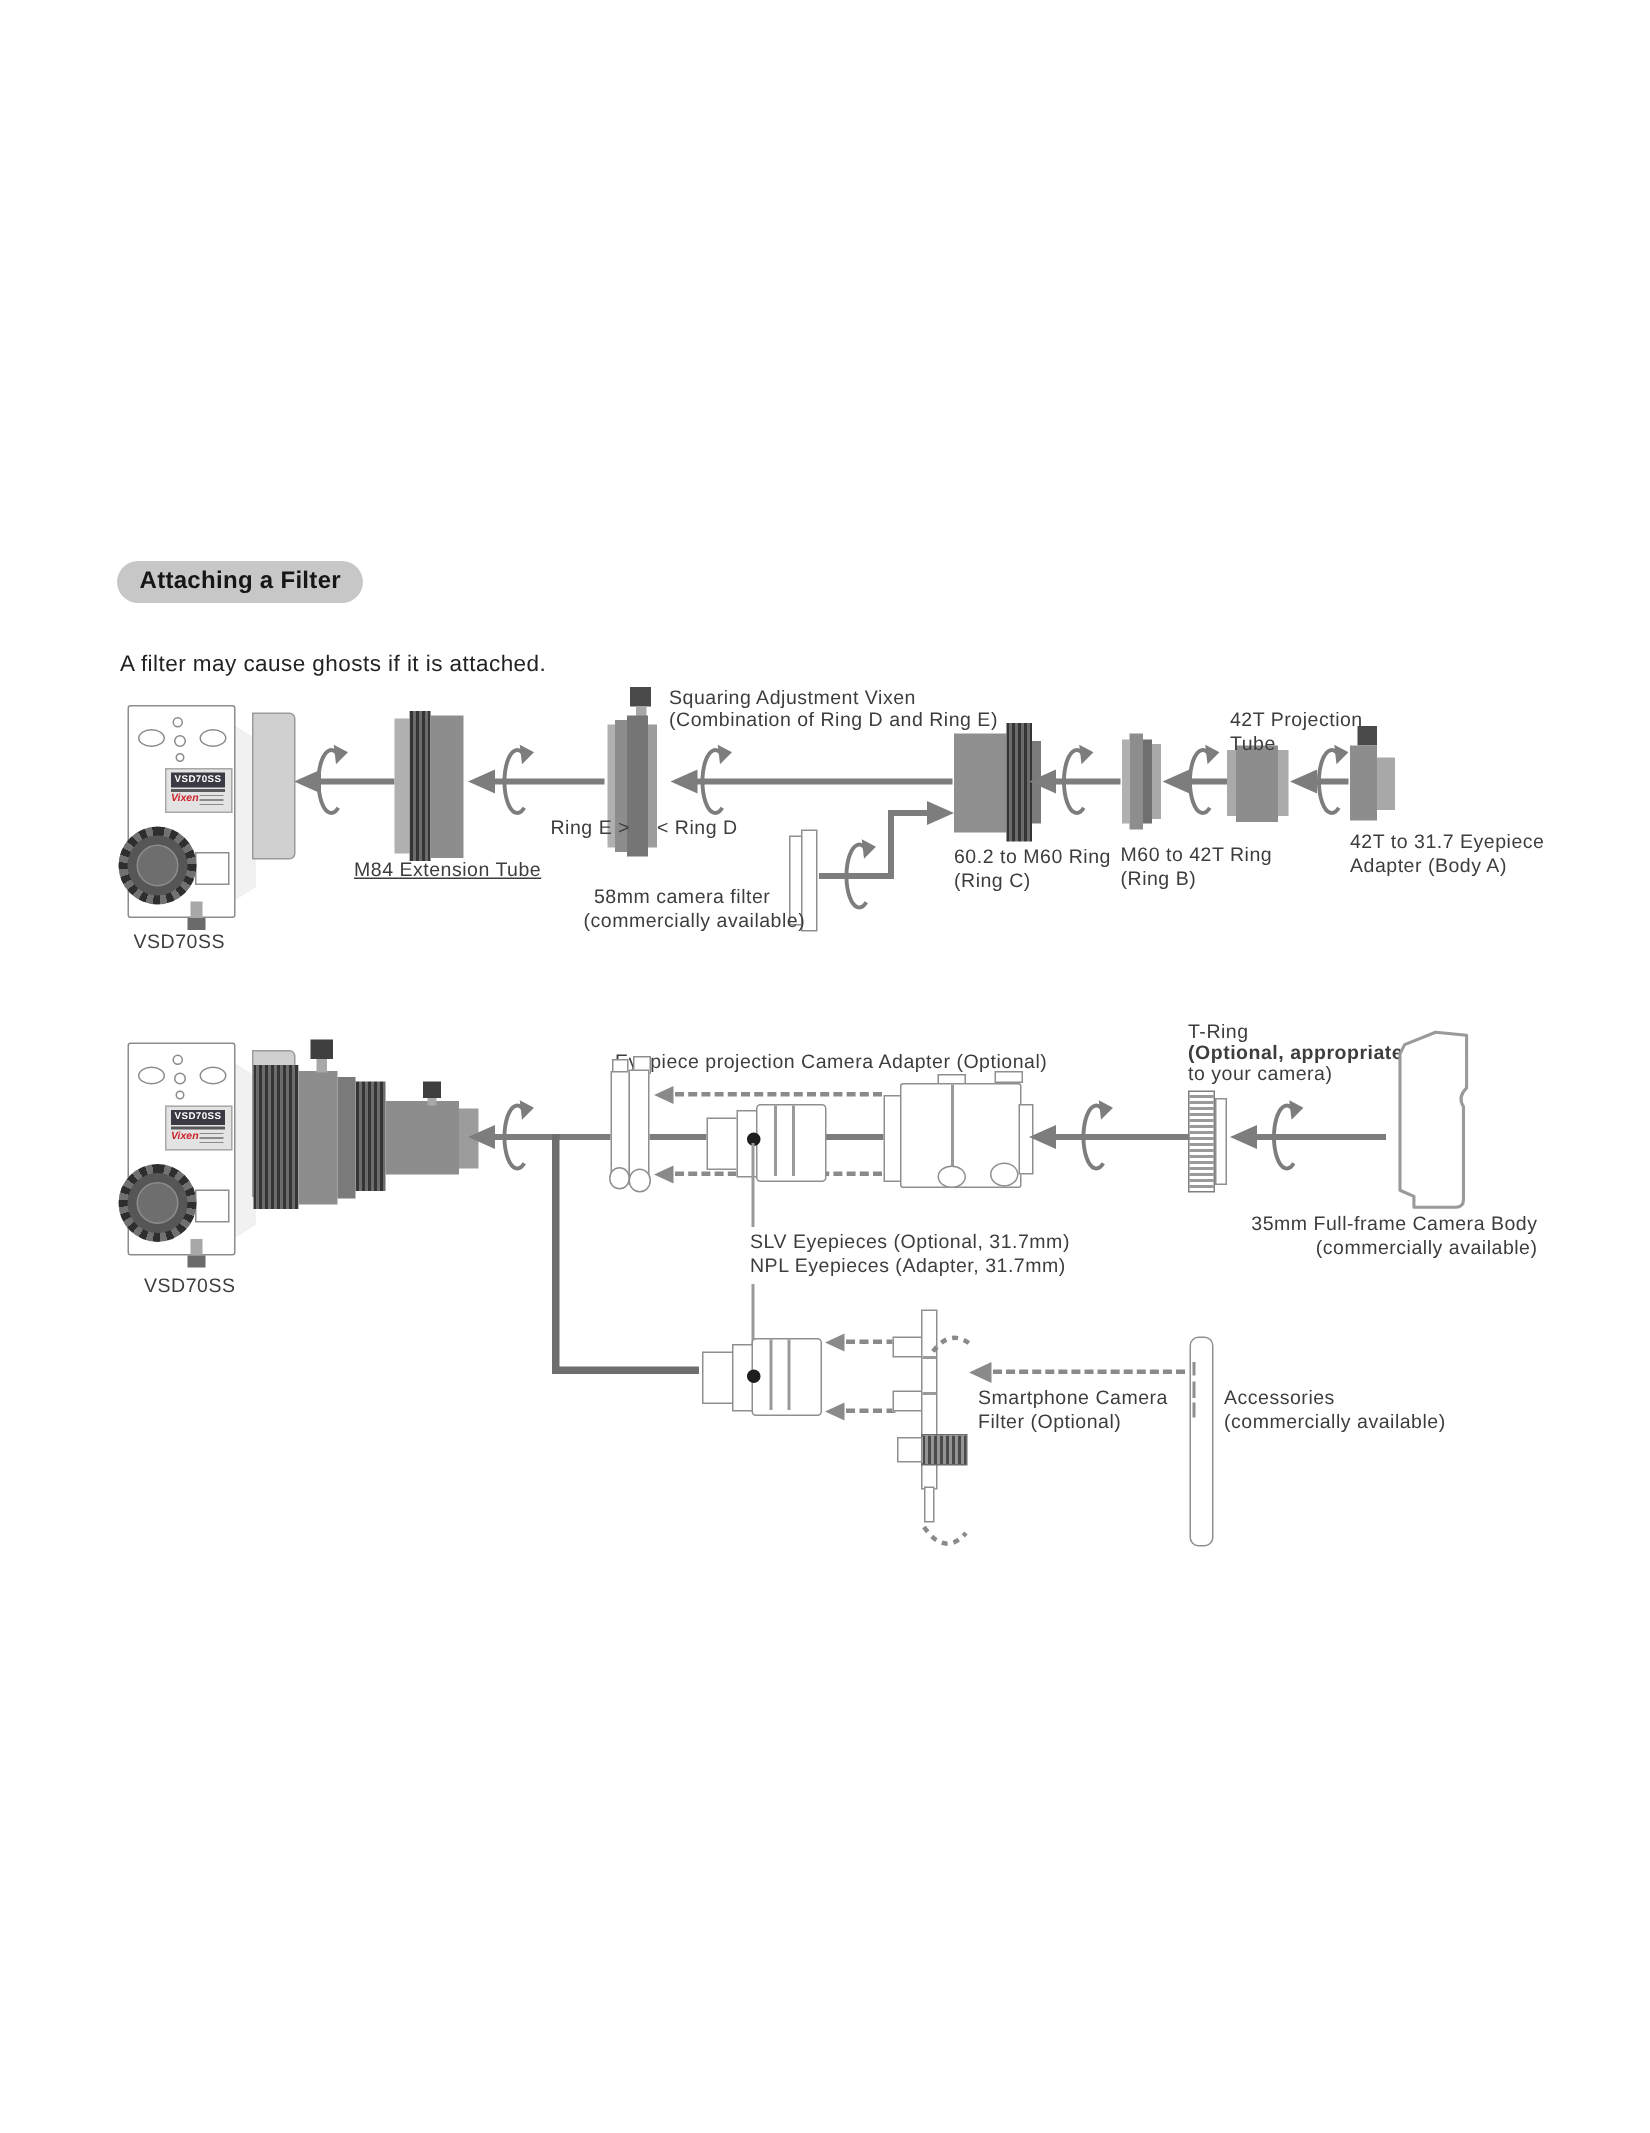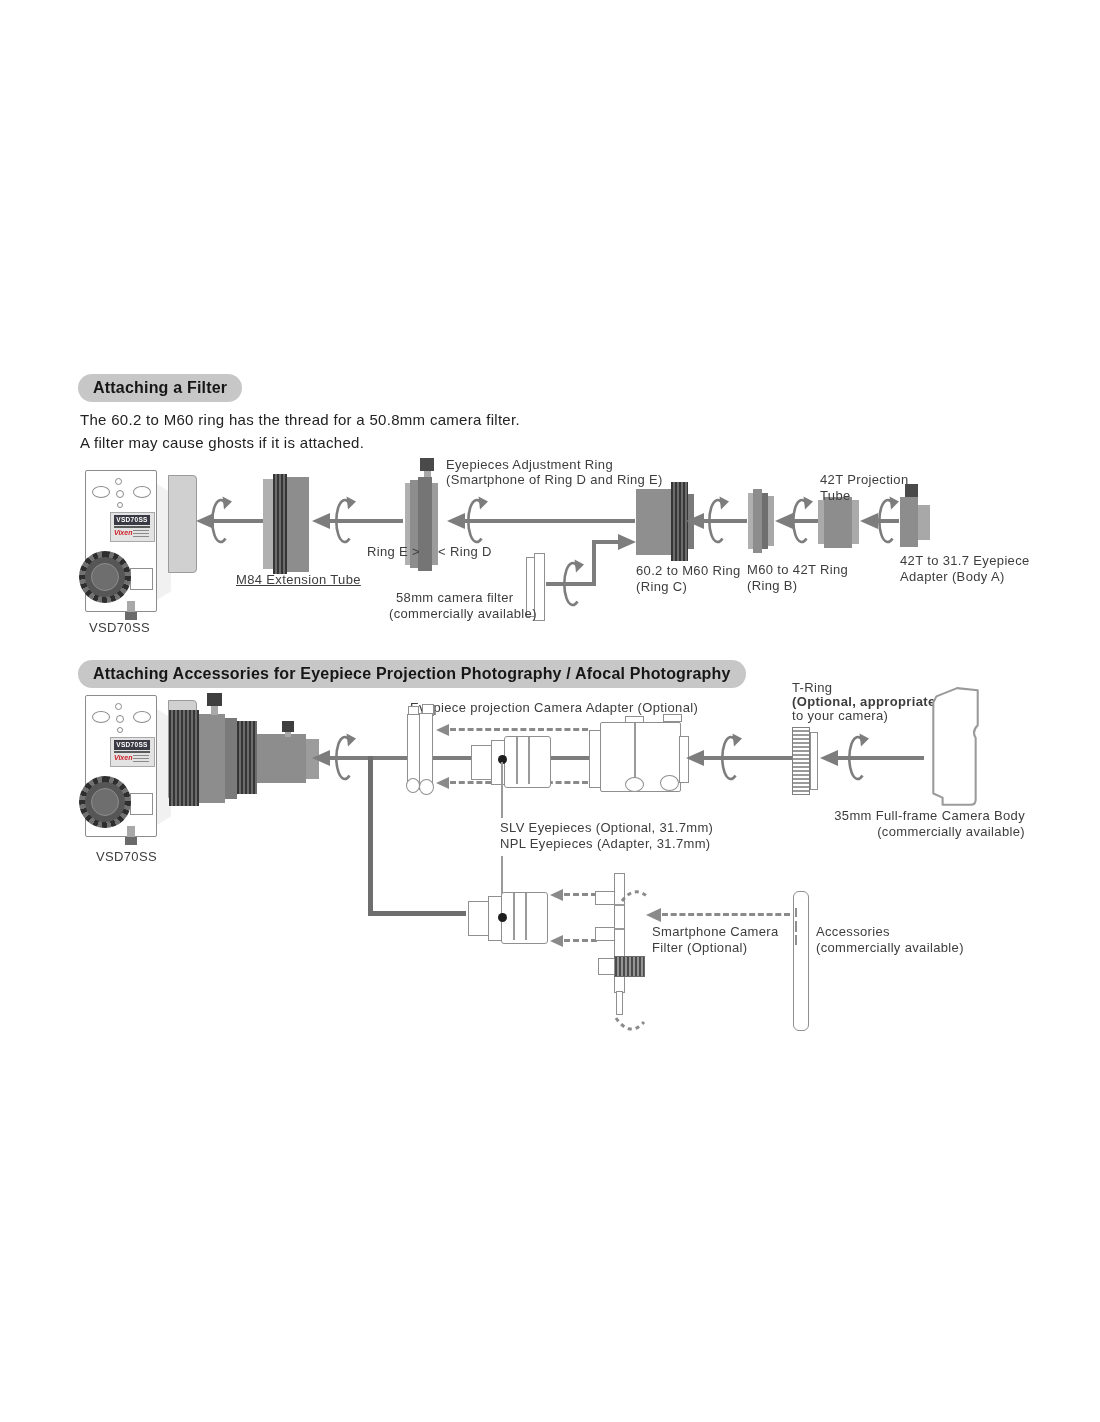--- a/index.html
+++ b/index.html
@@ -48,21 +48,20 @@
   .knob-in2{position:absolute;left:12px;top:12px;right:12px;bottom:12px;border-radius:50%;background:#6e6e6e;border:1px solid #8d8d8d;}
   .screw-head{position:absolute;background:#3f3f3f;}
   .screw-stem{position:absolute;background:#a8a8a8;}
 </style>
 </head>
 <body>
 
 <div id="canvas">
 
   <div class="pill" style="left:78px;top:374px;">Attaching a Filter</div>
-  <div class="intro" style="left:80px;top:411px;">The 60.2 to M60 ring has the thread for a 50.8mm camera filter.</div>
   <div class="intro" style="left:80px;top:434px;">A filter may cause ghosts if it is attached.</div>
 
   <div>
     <div class="cone" style="left:154px;top:482px;width:17px;height:120px;"></div>
     <div class="tube" style="left:168px;top:475px;width:27px;height:96px;"></div>
     <div class="scope-body" style="left:85px;top:470px;width:70px;height:140px;"></div>
     <div class="hole" style="left:92px;top:486px;width:16px;height:10px;"></div>
     <div class="hole" style="left:133px;top:486px;width:16px;height:10px;"></div>
     <div class="hole" style="left:115px;top:478px;width:5px;height:5px;"></div>
     <div class="hole" style="left:116px;top:490px;width:6px;height:6px;"></div>
@@ -105,22 +104,22 @@
         <path d="M16.5,3.5 L26,8.5 L18,16.5 Z" fill="#7d7d7d"></path>
       </svg>
   </div>
 
   <div class="screw-head" style="left:420px;top:458px;width:14px;height:13px;background:#4a4a4a;"></div>
   <div class="screw-stem" style="left:424px;top:471px;width:7px;height:10px;"></div>
   <div class="part" style="left:405px;top:483px;width:5px;height:82px;background:#b0b0b0;"></div>
   <div class="part" style="left:410px;top:480px;width:8px;height:88px;background:#8d8d8d;"></div>
   <div class="part" style="left:418px;top:477px;width:14px;height:94px;background:#757575;"></div>
   <div class="part" style="left:432px;top:483px;width:6px;height:82px;background:#9c9c9c;"></div>
-  <div class="lbl" style="left:446px;top:457px;">Eyepieces Adjustment Ring</div>
-  <div class="lbl" style="left:446px;top:472px;">(Smartphone of Ring D and Ring E)</div>
+  <div class="lbl" style="left:446px;top:457px;">Squaring Adjustment Vixen</div>
+  <div class="lbl" style="left:446px;top:472px;">(Combination of Ring D and Ring E)</div>
   <div class="lbl" style="left:367px;top:544px;">Ring E &gt;</div>
   <div class="lbl" style="left:438px;top:544px;">&lt; Ring D</div>
 
   <div class="ah" style="left:447px;top:513px;"></div>
   <div class="shaft" style="left:464px;top:519px;width:171px;"></div>
   <div class="rot" style="left:462px;top:493px;">
     <svg viewBox="0 0 26 56">
         <path d="M19.5,45.5 A8.5,21 0 1 1 19.5,10.5" fill="none" stroke="#7d7d7d" stroke-width="2.6"></path>
         <path d="M16.5,3.5 L26,8.5 L18,16.5 Z" fill="#7d7d7d"></path>
       </svg>
@@ -186,21 +185,20 @@
         <path d="M16.5,3.5 L26,8.5 L18,16.5 Z" fill="#7d7d7d"></path>
       </svg>
   </div>
 
   <div class="screw-head" style="left:905px;top:484px;width:13px;height:13px;background:#4a4a4a;"></div>
   <div class="part" style="left:900px;top:497px;width:18px;height:50px;background:#8d8d8d;"></div>
   <div class="part" style="left:918px;top:505px;width:12px;height:35px;background:#a8a8a8;"></div>
   <div class="lbl" style="left:900px;top:553px;">42T to 31.7 Eyepiece</div>
   <div class="lbl" style="left:900px;top:569px;">Adapter (Body A)</div>
 
-  <div class="pill" style="left:78px;top:660px;">Attaching Accessories for Eyepiece Projection Photography / Afocal Photography</div>
 
   <div>
     <div class="cone" style="left:154px;top:707px;width:17px;height:120px;"></div>
     <div class="tube" style="left:168px;top:700px;width:27px;height:96px;"></div>
 
     <div class="part knurl-x" style="left:169px;top:710px;width:30px;height:96px;"></div>
     <div class="part" style="left:199px;top:714px;width:26px;height:89px;background:#8d8d8d;"></div>
     <div class="screw-head" style="left:207px;top:693px;width:15px;height:13px;"></div>
     <div class="screw-stem" style="left:211px;top:706px;width:7px;height:9px;"></div>
     <div class="part" style="left:225px;top:718px;width:12px;height:81px;background:#7a7a7a;"></div>

